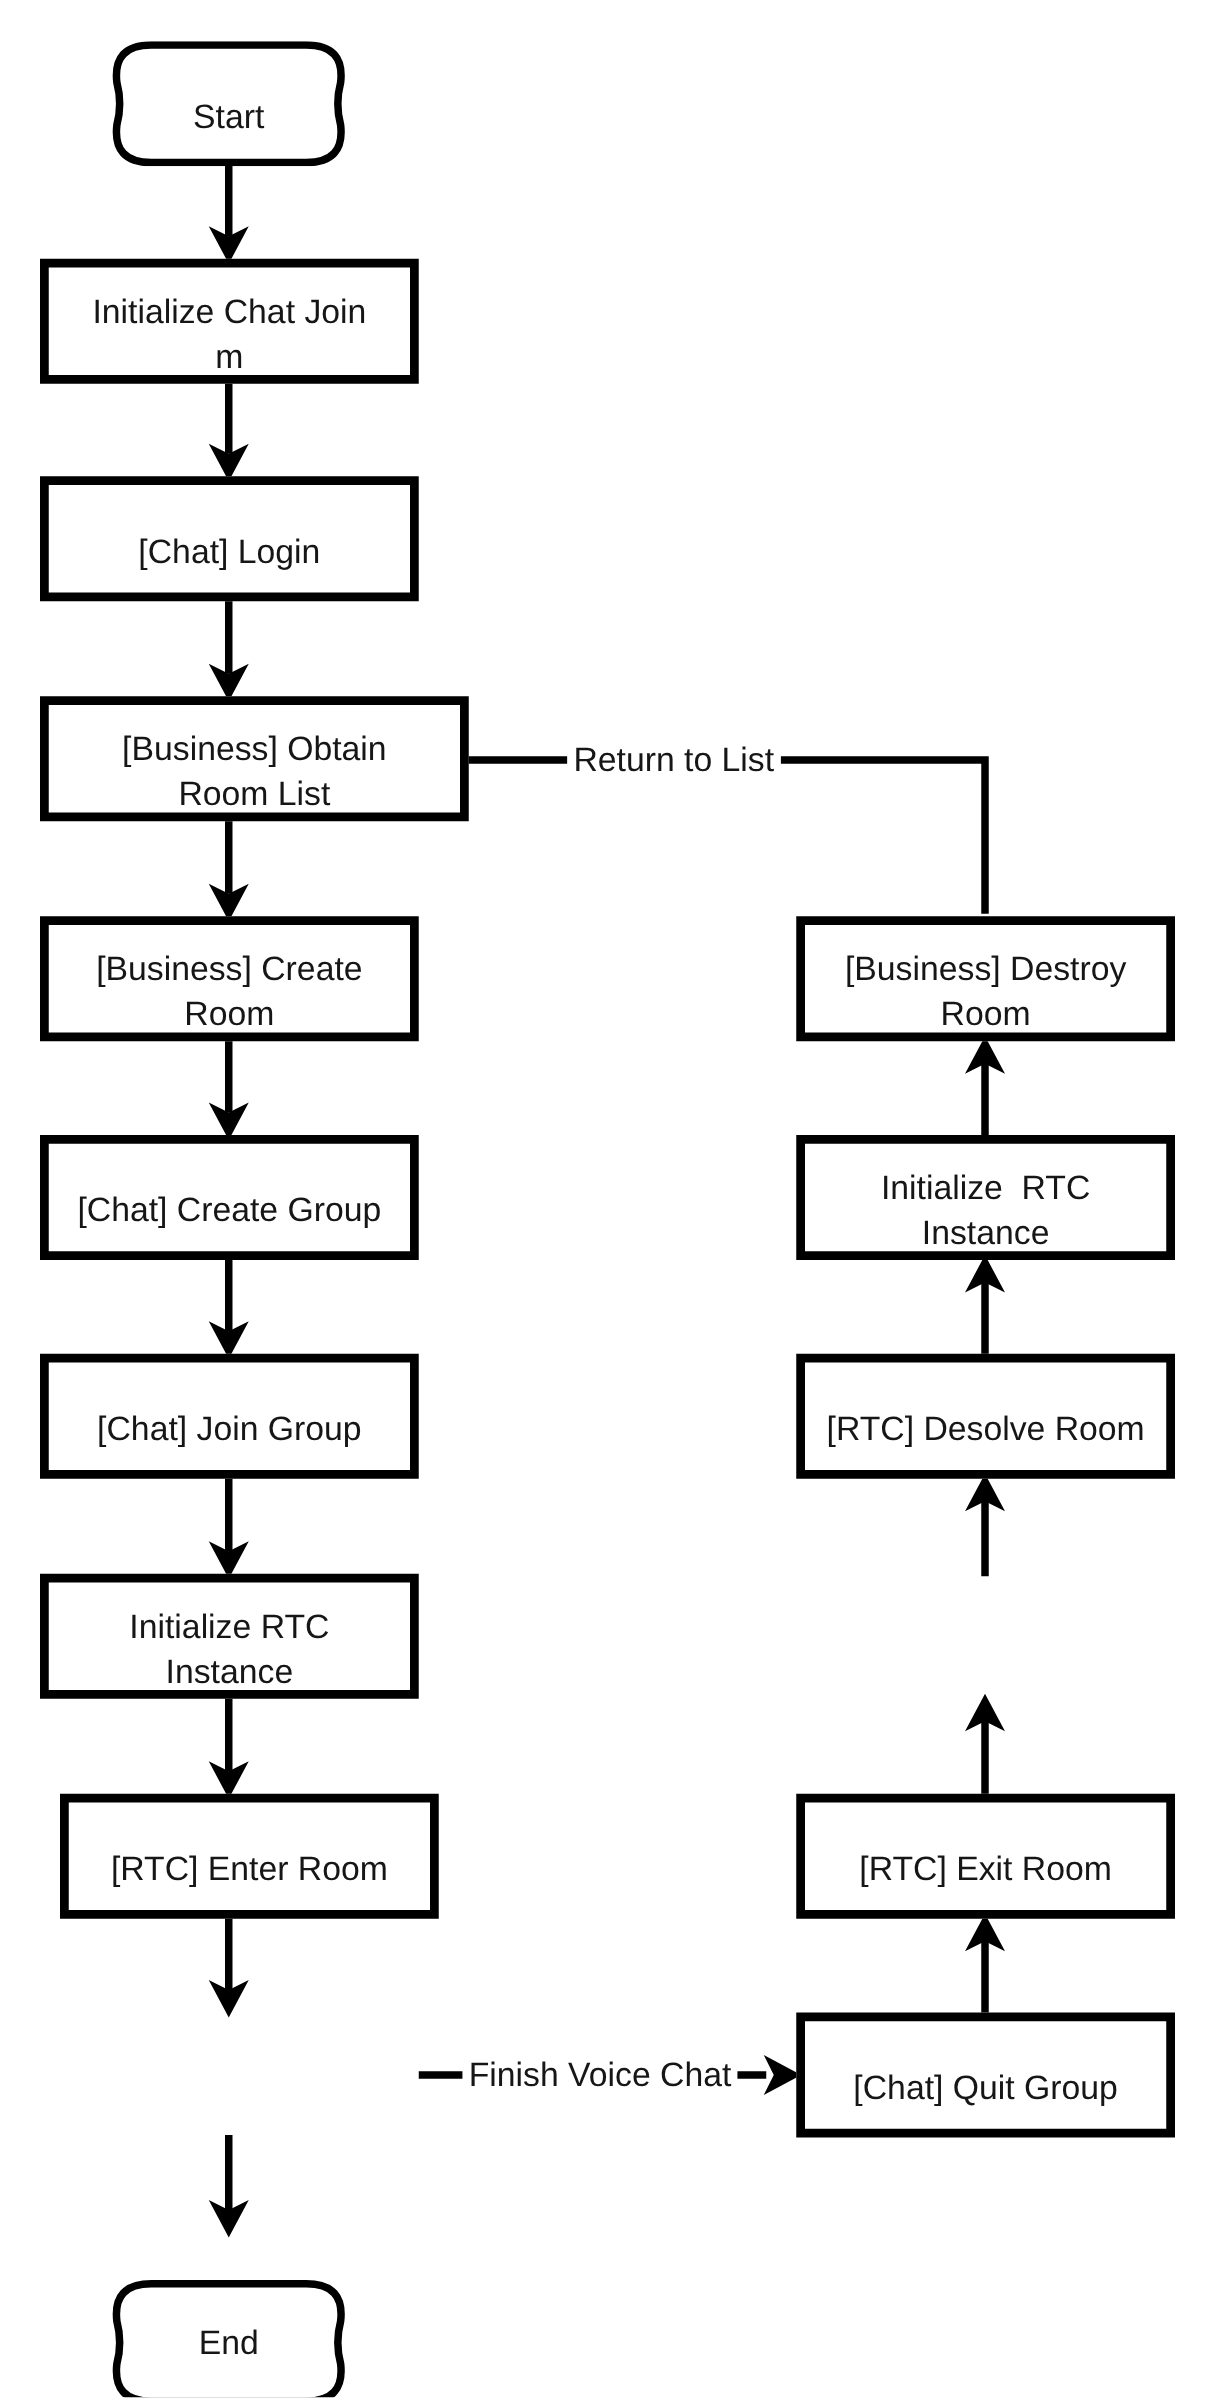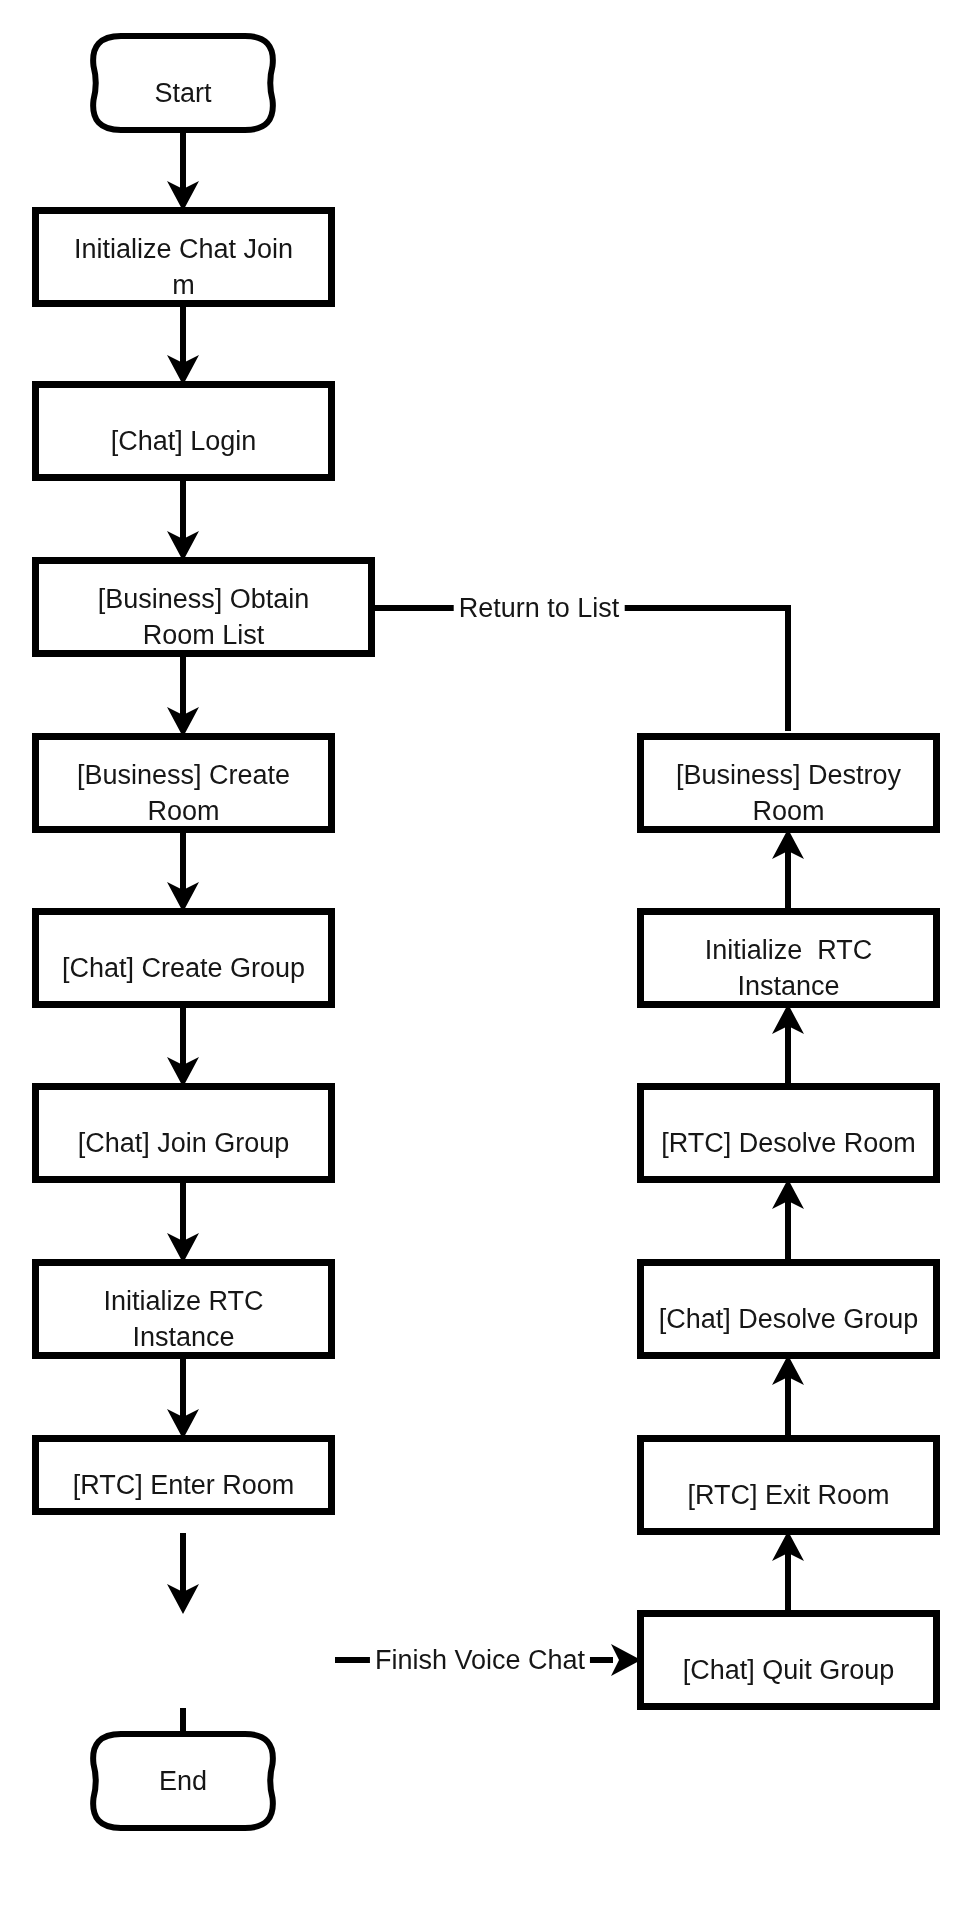--- a/index.html
+++ b/index.html
@@ -97,49 +97,46 @@
 
   <div class="node process" style="left:32px;top:1083px;width:303px;height:100px">
     <span class="nlabel">[Chat] Join Group</span>
   </div>
 
   <div class="node process" style="left:32px;top:1259px;width:303px;height:100px">
     <span class="nlabel">Initialize RTC
 Instance</span>
   </div>
 
-  <div class="node process" style="left:32px;top:1435px;width:303px;height:80px">
+  <div class="node process" style="left:48px;top:1435px;width:303px;height:100px">
     <span class="nlabel">[RTC] Enter Room</span>
   </div>
 
 
-  <div class="node terminator" style="left:85px;top:1731px;width:196px;height:80px">
+  <div class="node terminator" style="left:85px;top:1824px;width:196px;height:80px">
     <svg width="196" height="100" viewBox="0 0 196 100">
       <path d="M 36 3 L 160 3 Q 191 3 187.5 33 Q 183 50 187.5 67 Q 191 97 160 97 L 36 97 Q 5 97 8.5 67 Q 13 50 8.5 33 Q 5 3 36 3 Z" fill="#ffffff" stroke="#000000" stroke-width="6"></path>
     </svg>
     <span class="nlabel">End</span>
   </div>
 
   <div class="node process" style="left:637px;top:733px;width:303px;height:100px">
     <span class="nlabel">[Business] Destroy
 Room</span>
   </div>
 
   <div class="node process" style="left:637px;top:908px;width:303px;height:100px">
     <span class="nlabel">Initialize  RTC
 Instance</span>
   </div>
 
   <div class="node process" style="left:637px;top:1083px;width:303px;height:100px">
     <span class="nlabel">[RTC] Desolve Room</span>
   </div>
 
-  <div class="node process" style="left:637px;top:1259px;width:303px;height:100px">
-    <span class="nlabel">[Chat] Desolve Group</span>
-  </div>
 
   <div class="node process" style="left:637px;top:1435px;width:303px;height:100px">
     <span class="nlabel">[RTC] Exit Room</span>
   </div>
 
   <div class="node process" style="left:637px;top:1610px;width:303px;height:100px">
     <span class="nlabel">[Chat] Quit Group</span>
   </div>
 
   <div class="edge-label" style="left:539px;top:608px">Return to List</div>

